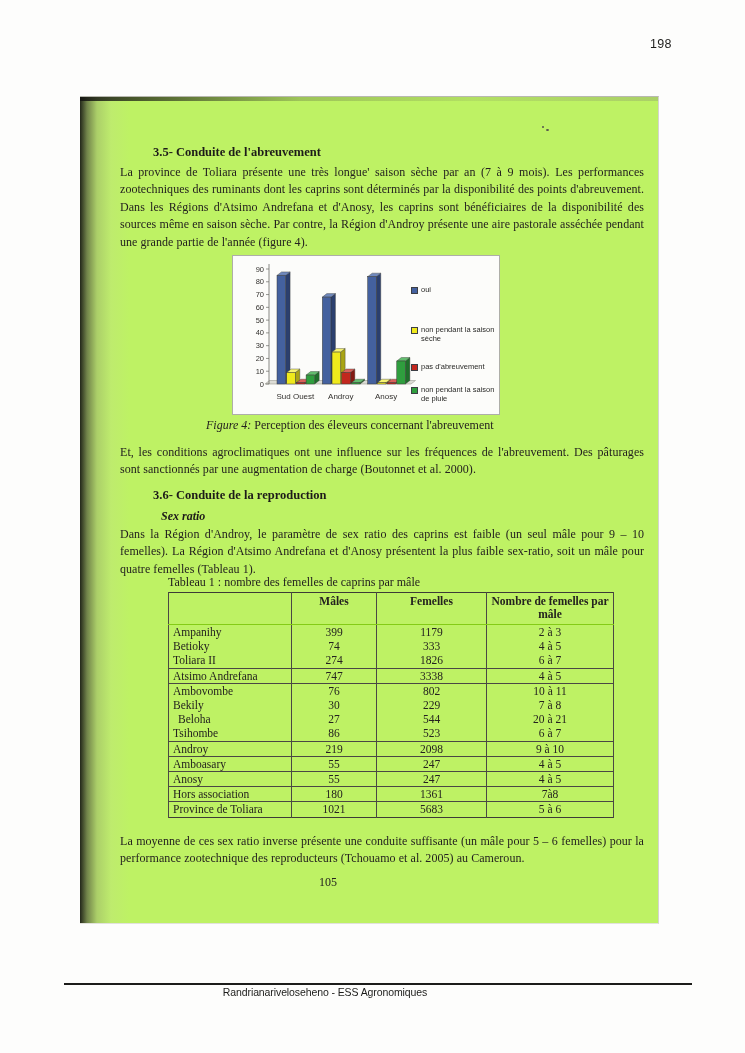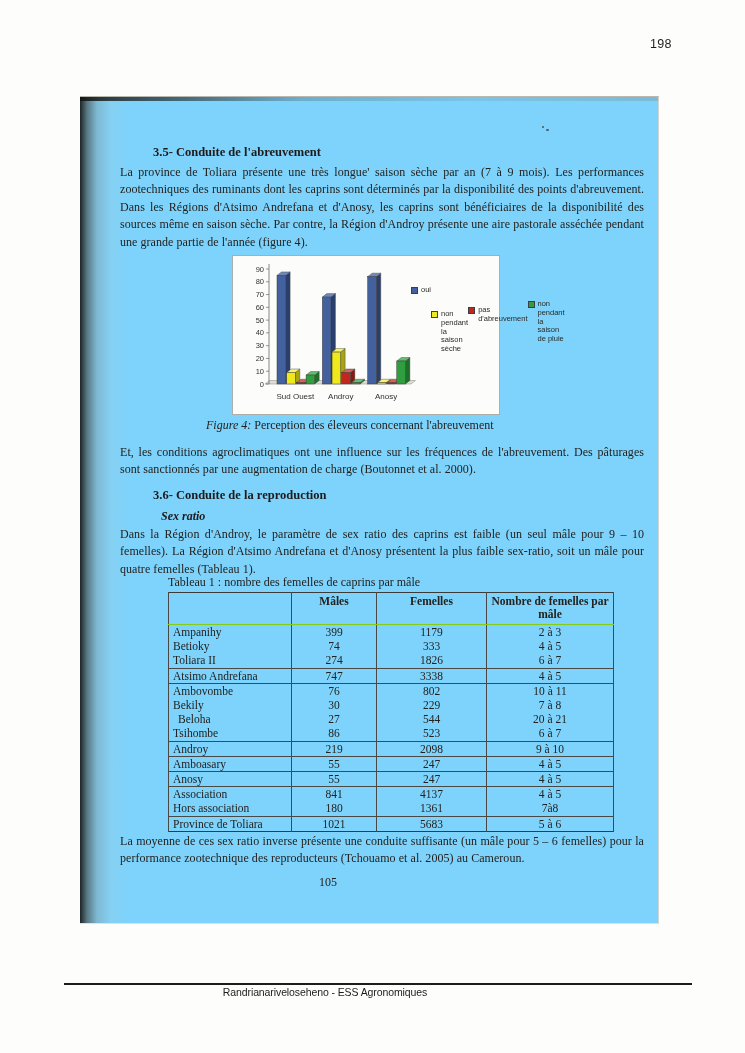--- a/index.html
+++ b/index.html
@@ -1,42 +1,42 @@
 <!DOCTYPE html>
 <html><head>
 <meta charset="utf-8">
 <style>
   html,body{margin:0;padding:0;}
   body{background:#ffffff;}
   .screen{position:relative;width:745px;height:1053px;background:#fdfdfc;overflow:hidden;
           font-family:"Liberation Serif", serif;}
   
   .scan-page{position:absolute;left:80px;top:96px;width:578px;height:826px;
-             background:#7dd3fc;border-top:1px solid #b8b8b0;border-right:1px solid #d4d4ce;
+             background:#bef264;border-top:1px solid #b8b8b0;border-right:1px solid #d4d4ce;
              border-bottom:1px solid #e2e2dc;}
   .scan-page::before{content:"";position:absolute;inset:0;pointer-events:none;
              background:linear-gradient(90deg, rgba(22,22,20,0.92) 0px, rgba(66,64,58,0.62) 7px,
              rgba(128,126,116,0.30) 17px, rgba(190,188,178,0.12) 31px, rgba(251,251,249,0) 50px);}
   .scan-page::after{content:"";position:absolute;top:0;left:0;height:4px;width:100%;pointer-events:none;
              background:linear-gradient(90deg, rgba(18,18,16,0.85), rgba(60,60,54,0.25) 38%,
              rgba(90,90,84,0.12) 68%, rgba(120,120,112,0.28) 100%);}
   .pgnum-top{position:absolute;left:650px;top:37px;font-family:"Liberation Sans",sans-serif;
              font-size:12.5px;color:#1e1e1c;letter-spacing:0.3px;}
   .h-sec{position:absolute;font-size:12.5px;font-weight:bold;color:#1d1b19;white-space:nowrap;}
   .h-sub{position:absolute;font-size:12px;font-weight:bold;font-style:italic;color:#1d1b19;}
   .para{position:absolute;width:524px;font-size:12px;line-height:17.4px;text-align:justify;
         color:#24221f;letter-spacing:0.05px;}
   
   .chart-box{position:absolute;left:152px;top:158px;width:266px;height:158px;
              border:1px solid #aeaea8;background:#fcfcfa;}
-  .chart-legend{position:absolute;left:178px;top:30px;width:86px;display:flex;
+  .chart-legend{position:absolute;left:178px;top:30px;width:86px;display:flex;flex-direction:column;
              font-family:"Liberation Sans",sans-serif;font-size:7.5px;line-height:8.8px;color:#2a2a28;}
   .legend-item{display:flex;align-items:flex-start;}
   .legend-item .sq{flex:0 0 auto;width:7px;height:7px;margin:1px 3px 0 0;border:1px solid #3c3e44;box-sizing:border-box;}
-  .legend-item:nth-child(2){margin-top:24px;}
+  .legend-item:nth-child(2){margin-top:31px;}
   .legend-item:nth-child(3){margin-top:20px;}
   .legend-item:nth-child(4){margin-top:14px;}
   .fig-caption{position:absolute;left:126px;top:321px;font-size:12px;color:#24221f;white-space:nowrap;}
   .fig-caption .lab{font-style:italic;}
   
   .tbl-title{position:absolute;left:88px;top:478px;font-size:12px;color:#24221f;white-space:nowrap;}
   table.datatable{position:absolute;left:88px;top:495px;width:445px;border-collapse:collapse;
              table-layout:fixed;font-size:11.5px;color:#24221f;border:1.5px solid #3d3b37;}
   table.datatable th{font-weight:bold;text-align:center;vertical-align:top;padding:2px 2px 3px 2px;
              line-height:13px;border-left:1px solid #4a4844;border-right:1px solid #4a4844;
@@ -238,26 +238,20 @@
             <td class="num">55</td>
             <td class="num">247</td>
             <td class="num">4 à 5</td>
           </tr>
           <tr class="group-end">
             <td>Anosy</td>
             <td class="num">55</td>
             <td class="num">247</td>
             <td class="num">4 à 5</td>
           </tr>
-          <tr>
-            <td>Association</td>
-            <td class="num">841</td>
-            <td class="num">4137</td>
-            <td class="num">4 à 5</td>
-          </tr>
           <tr class="group-end">
             <td>Hors association</td>
             <td class="num">180</td>
             <td class="num">1361</td>
             <td class="num">7à8</td>
           </tr>
           <tr>
             <td>Province de Toliara</td>
             <td class="num">1021</td>
             <td class="num">5683</td>

